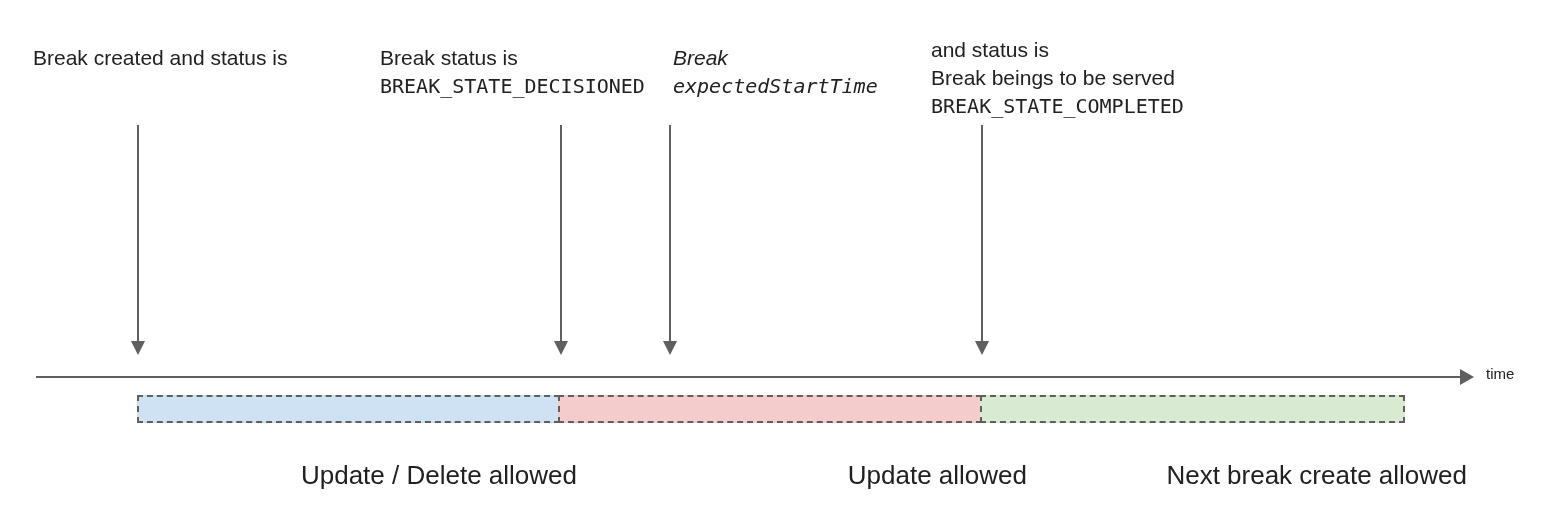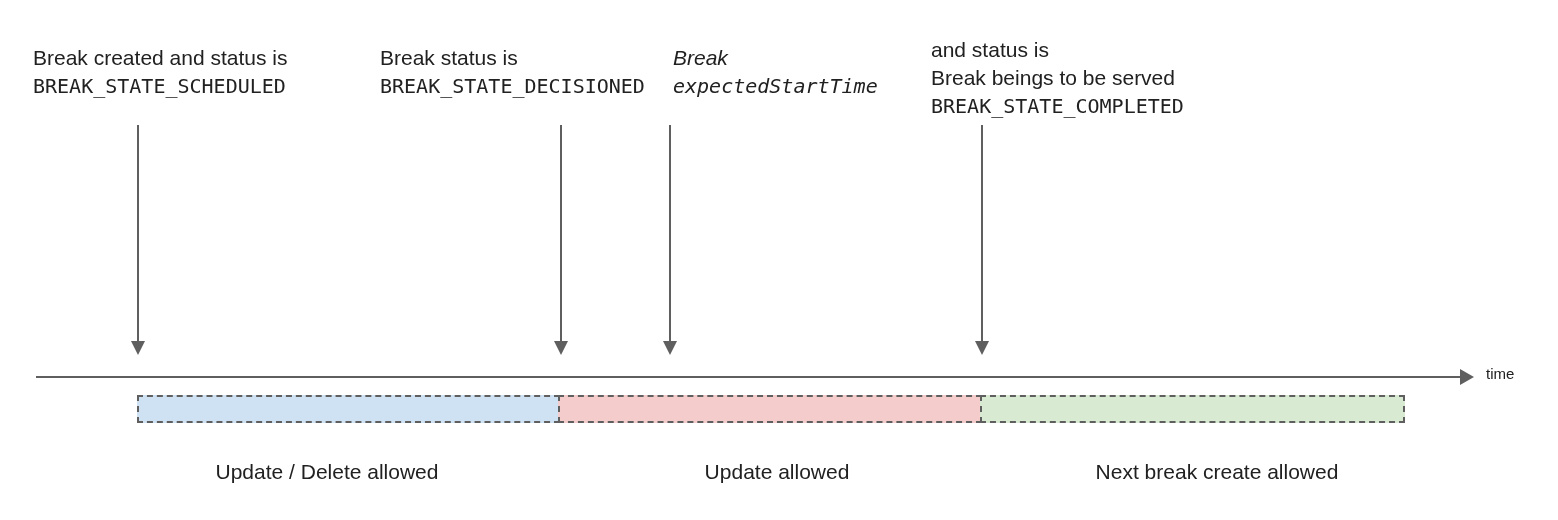--- a/index.html
+++ b/index.html
@@ -70,36 +70,35 @@
     box-sizing: border-box;
     border: 2px dashed #5f5f5f;
   }
   .seg-blue  { left: 137px; width: 423px; }
   .seg-red   { left: 558px; width: 424px; }
   .seg-green { left: 980px; width: 425px; }
   .segment-label {
     position: absolute;
     top: 460px;
     width: 500px;
-    text-align: center;
-    font-size: 21px;
+    text-align: right;
+    font-size: 26px;
     white-space: nowrap;
   }
   .lbl-1 { left: 77px; }
   .lbl-2 { left: 527px; }
   .lbl-3 { left: 967px; }
 </style>
 </head>
 <body>
 
 <div id="canvas">
 
   <div class="annotation" style="left:33px; top:44px;">
     <span class="line">Break created and status is</span>
-    <span class="line mono">BREAK_STATE_SCHEDULED</span>
   </div>
 
   <div class="annotation" style="left:352px; top:44px;margin-left:28px;">
     <span class="line">Break status is</span>
     <span class="line mono">BREAK_STATE_DECISIONED</span>
   </div>
 
   <div class="annotation" style="left:673px; top:44px;font-style:italic;">
     <span class="line">Break</span>
     <span class="line mono">expectedStartTime</span>

